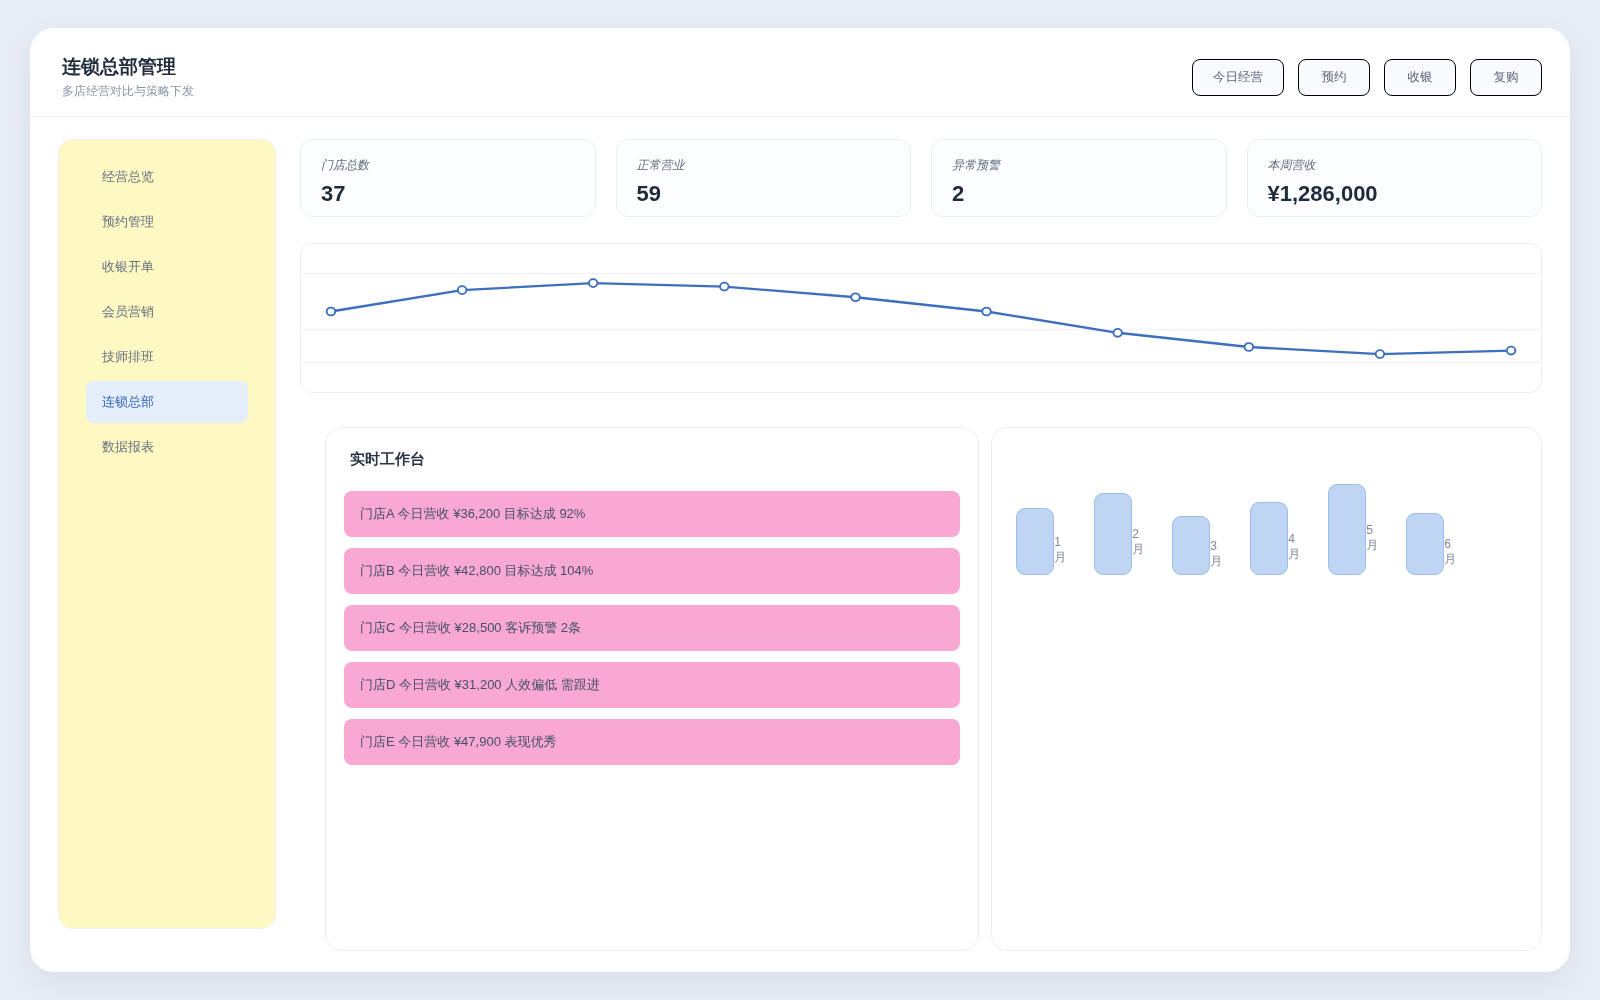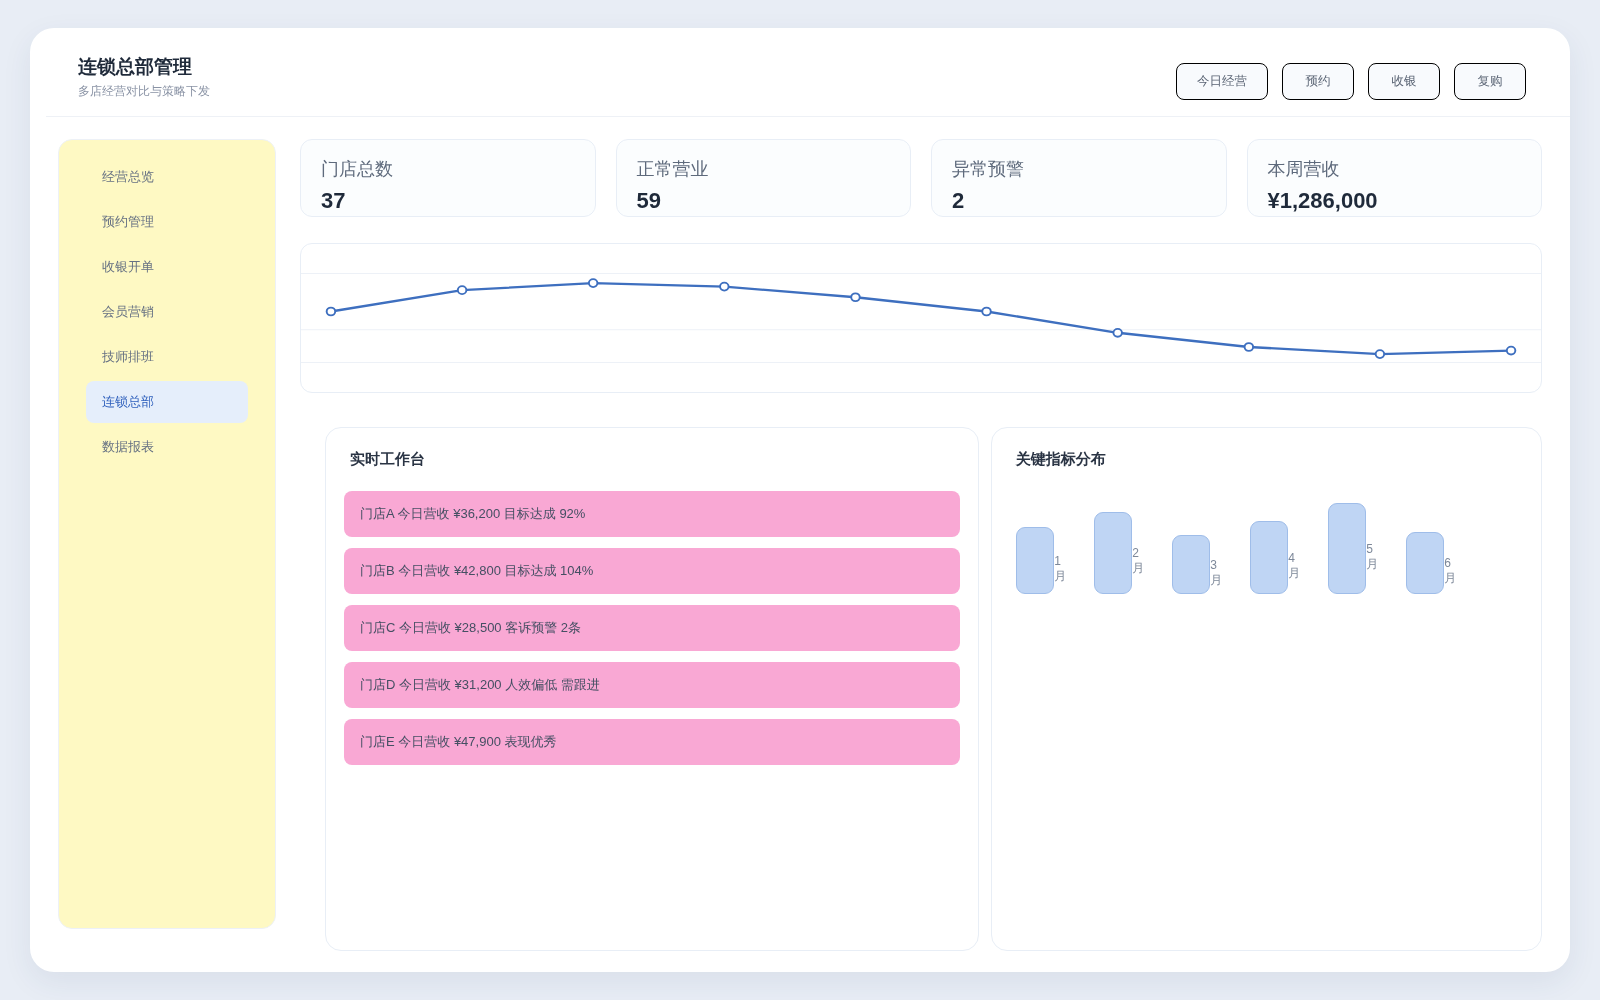--- a/index.html
+++ b/index.html
@@ -12,24 +12,23 @@
   .page { width: 1600px; height: 1000px; padding: 28px 30px; }
   .app-card {
     width: 100%; height: 944px;
     background: #ffffff;
     border-radius: 24px;
     box-shadow: 0 10px 30px rgba(40,60,100,0.08);
     overflow: hidden;
   }
   
   .app-header {
-    display: flex; justify-content: space-between; align-items: flex-end;
-    padding: 26px 44px 16px 32px;
+    display: flex; justify-content: space-between; align-items: center;
+    padding: 26px 28px 16px 32px;
     border-bottom: 1px solid #eef1f6;
-    margin-left: 16px;
   }
   .page-title { font-size: 19px; font-weight: 700; color: #1f2a3a; }
   .page-subtitle { font-size: 12px; color: #8a93a5; margin-top: 3px; }
   .header-actions { display: flex; gap: 14px; }
   .pill {
     font-family: inherit;
     background: #f8fafd;
     border: 1px solid #000000;
     border-radius: 8px;
     color: #5a6474;
@@ -68,21 +67,21 @@
     display: grid; grid-template-columns: repeat(4, 1fr);
     gap: 20px; margin-bottom: 26px;
   }
   .stat-card {
     border: 1px solid #e8eef6;
     background: #fbfdfe;
     border-radius: 12px;
     padding: 17px 20px;
     height: 78px;
   }
-  .stat-label { font-size: 18px; color: #5e6a7c; }
+  .stat-label { font-size: 12px; color: #5e6a7c; font-style: italic; }
   .stat-value { font-size: 22px; color: #1f2a3a; margin-top: 7px; font-weight: 700; }
   .chart-card {
     border: 1px solid #e8eef6;
     border-radius: 12px;
     height: 150px;
     margin-bottom: 34px;
     overflow: hidden;
     background: #ffffff;
   }
   .chart-card svg { width: 100%; height: 100%; display: block; }
@@ -190,21 +189,20 @@
           <section class="panel panel-workbench">
             <h2 class="panel-title">实时工作台</h2>
             <div class="wb-item">门店A 今日营收 ¥36,200 目标达成 92%</div>
             <div class="wb-item">门店B 今日营收 ¥42,800 目标达成 104%</div>
             <div class="wb-item">门店C 今日营收 ¥28,500 客诉预警 2条</div>
             <div class="wb-item">门店D 今日营收 ¥31,200 人效偏低 需跟进</div>
             <div class="wb-item">门店E 今日营收 ¥47,900 表现优秀</div>
           </section>
 
           <section class="panel panel-metrics">
-            <h2 class="panel-title">关键指标分布</h2>
             <div class="bars">
               <div class="bar-col">
                 <div class="bar" style="height: 67px; background: rgb(191, 213, 244); border-color: rgb(159, 189, 233);"></div>
                 <div class="bar-label">1月</div>
               </div>
               <div class="bar-col">
                 <div class="bar" style="height: 82px; background: rgb(191, 213, 244); border-color: rgb(159, 189, 233);"></div>
                 <div class="bar-label">2月</div>
               </div>
               <div class="bar-col">

